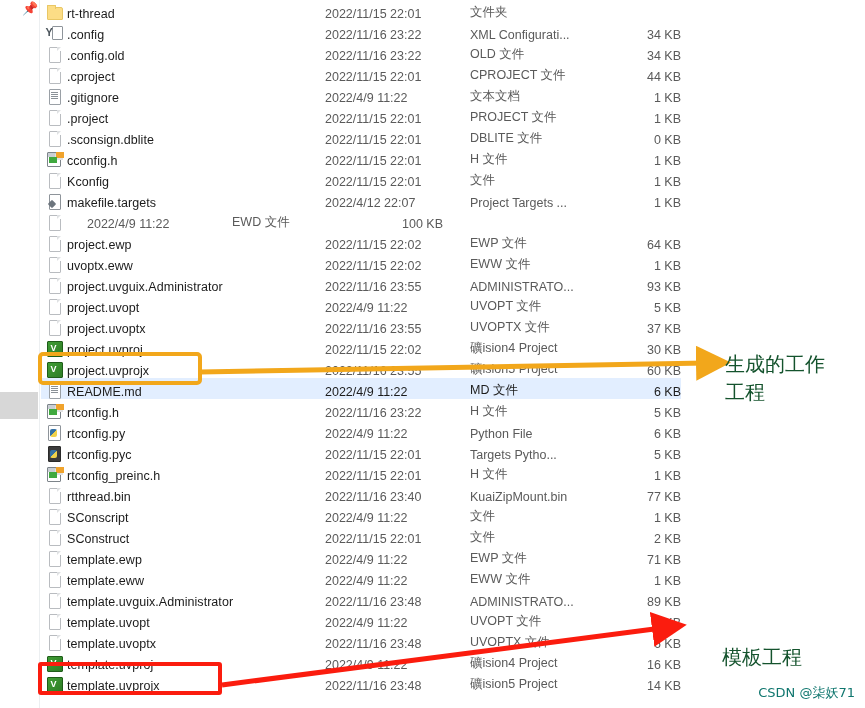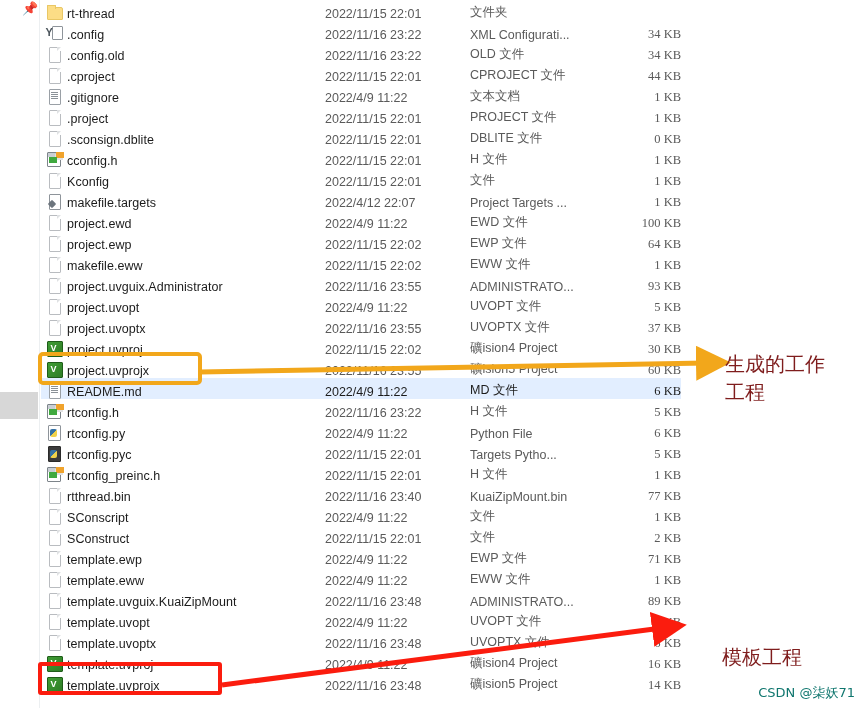--- a/index.html
+++ b/index.html
@@ -90,21 +90,20 @@
     min-width: 127px;
     color: #5a5a5a;
     overflow: hidden;
     text-overflow: ellipsis;
   }
   .c-size {
     width: 84px;
     min-width: 84px;
     text-align: right;
     color: #5a5a5a;
-    font-family: Liberation Serif, serif;
   }
 
   
   .ico { position: relative; width: 17px; height: 17px; display:block; }
 
   
   .ico-file::before {
     content:"";
     position:absolute; left:3px; top:1px;
     width:10px; height:14px;
@@ -285,21 +284,21 @@
   svg.anno {
     position: absolute;
     left: 0; top: 0;
     width: 865px; height: 708px;
     pointer-events: none;
     overflow: visible;
   }
 
   .anno-text {
     position: absolute;
-    color: #7f1d1d;
+    color: #14532d;
     font-size: 20px;
     line-height: 28px;
     font-family: "DejaVu Sans", "Liberation Sans", sans-serif;
     white-space: pre-line;
   }
   #anno-generated { left: 725px; top: 350px; width: 135px; }
   #anno-template  { left: 722px; top: 643px; }
 
   #watermark {
     position: absolute;
@@ -405,39 +404,38 @@
       </div>
       <div class="c-name">makefile.targets</div>
       <div class="c-date">2022/4/12 22:07</div>
       <div class="c-type">Project Targets ...</div>
       <div class="c-size">1 KB</div>
     </div>
     <div class="row">
       <div class="c-icon">
         <span class="ico ico-file"></span>
       </div>
-      <div class="c-name">project.ewd</div>
       <div class="c-date">2022/4/9 11:22</div>
       <div class="c-type">EWD 文件</div>
       <div class="c-size">100 KB</div>
     </div>
     <div class="row">
       <div class="c-icon">
         <span class="ico ico-file"></span>
       </div>
       <div class="c-name">project.ewp</div>
       <div class="c-date">2022/11/15 22:02</div>
       <div class="c-type">EWP 文件</div>
       <div class="c-size">64 KB</div>
     </div>
     <div class="row">
       <div class="c-icon">
         <span class="ico ico-file"></span>
       </div>
-      <div class="c-name">makefile.eww</div>
+      <div class="c-name">uvoptx.eww</div>
       <div class="c-date">2022/11/15 22:02</div>
       <div class="c-type">EWW 文件</div>
       <div class="c-size">1 KB</div>
     </div>
     <div class="row">
       <div class="c-icon">
         <span class="ico ico-file"></span>
       </div>
       <div class="c-name">project.uvguix.Administrator</div>
       <div class="c-date">2022/11/16 23:55</div>
@@ -567,21 +565,21 @@
       </div>
       <div class="c-name">template.eww</div>
       <div class="c-date">2022/4/9 11:22</div>
       <div class="c-type">EWW 文件</div>
       <div class="c-size">1 KB</div>
     </div>
     <div class="row">
       <div class="c-icon">
         <span class="ico ico-file"></span>
       </div>
-      <div class="c-name">template.uvguix.KuaiZipMount</div>
+      <div class="c-name">template.uvguix.Administrator</div>
       <div class="c-date">2022/11/16 23:48</div>
       <div class="c-type">ADMINISTRATO...</div>
       <div class="c-size">89 KB</div>
     </div>
     <div class="row">
       <div class="c-icon">
         <span class="ico ico-file"></span>
       </div>
       <div class="c-name">template.uvopt</div>
       <div class="c-date">2022/4/9 11:22</div>

